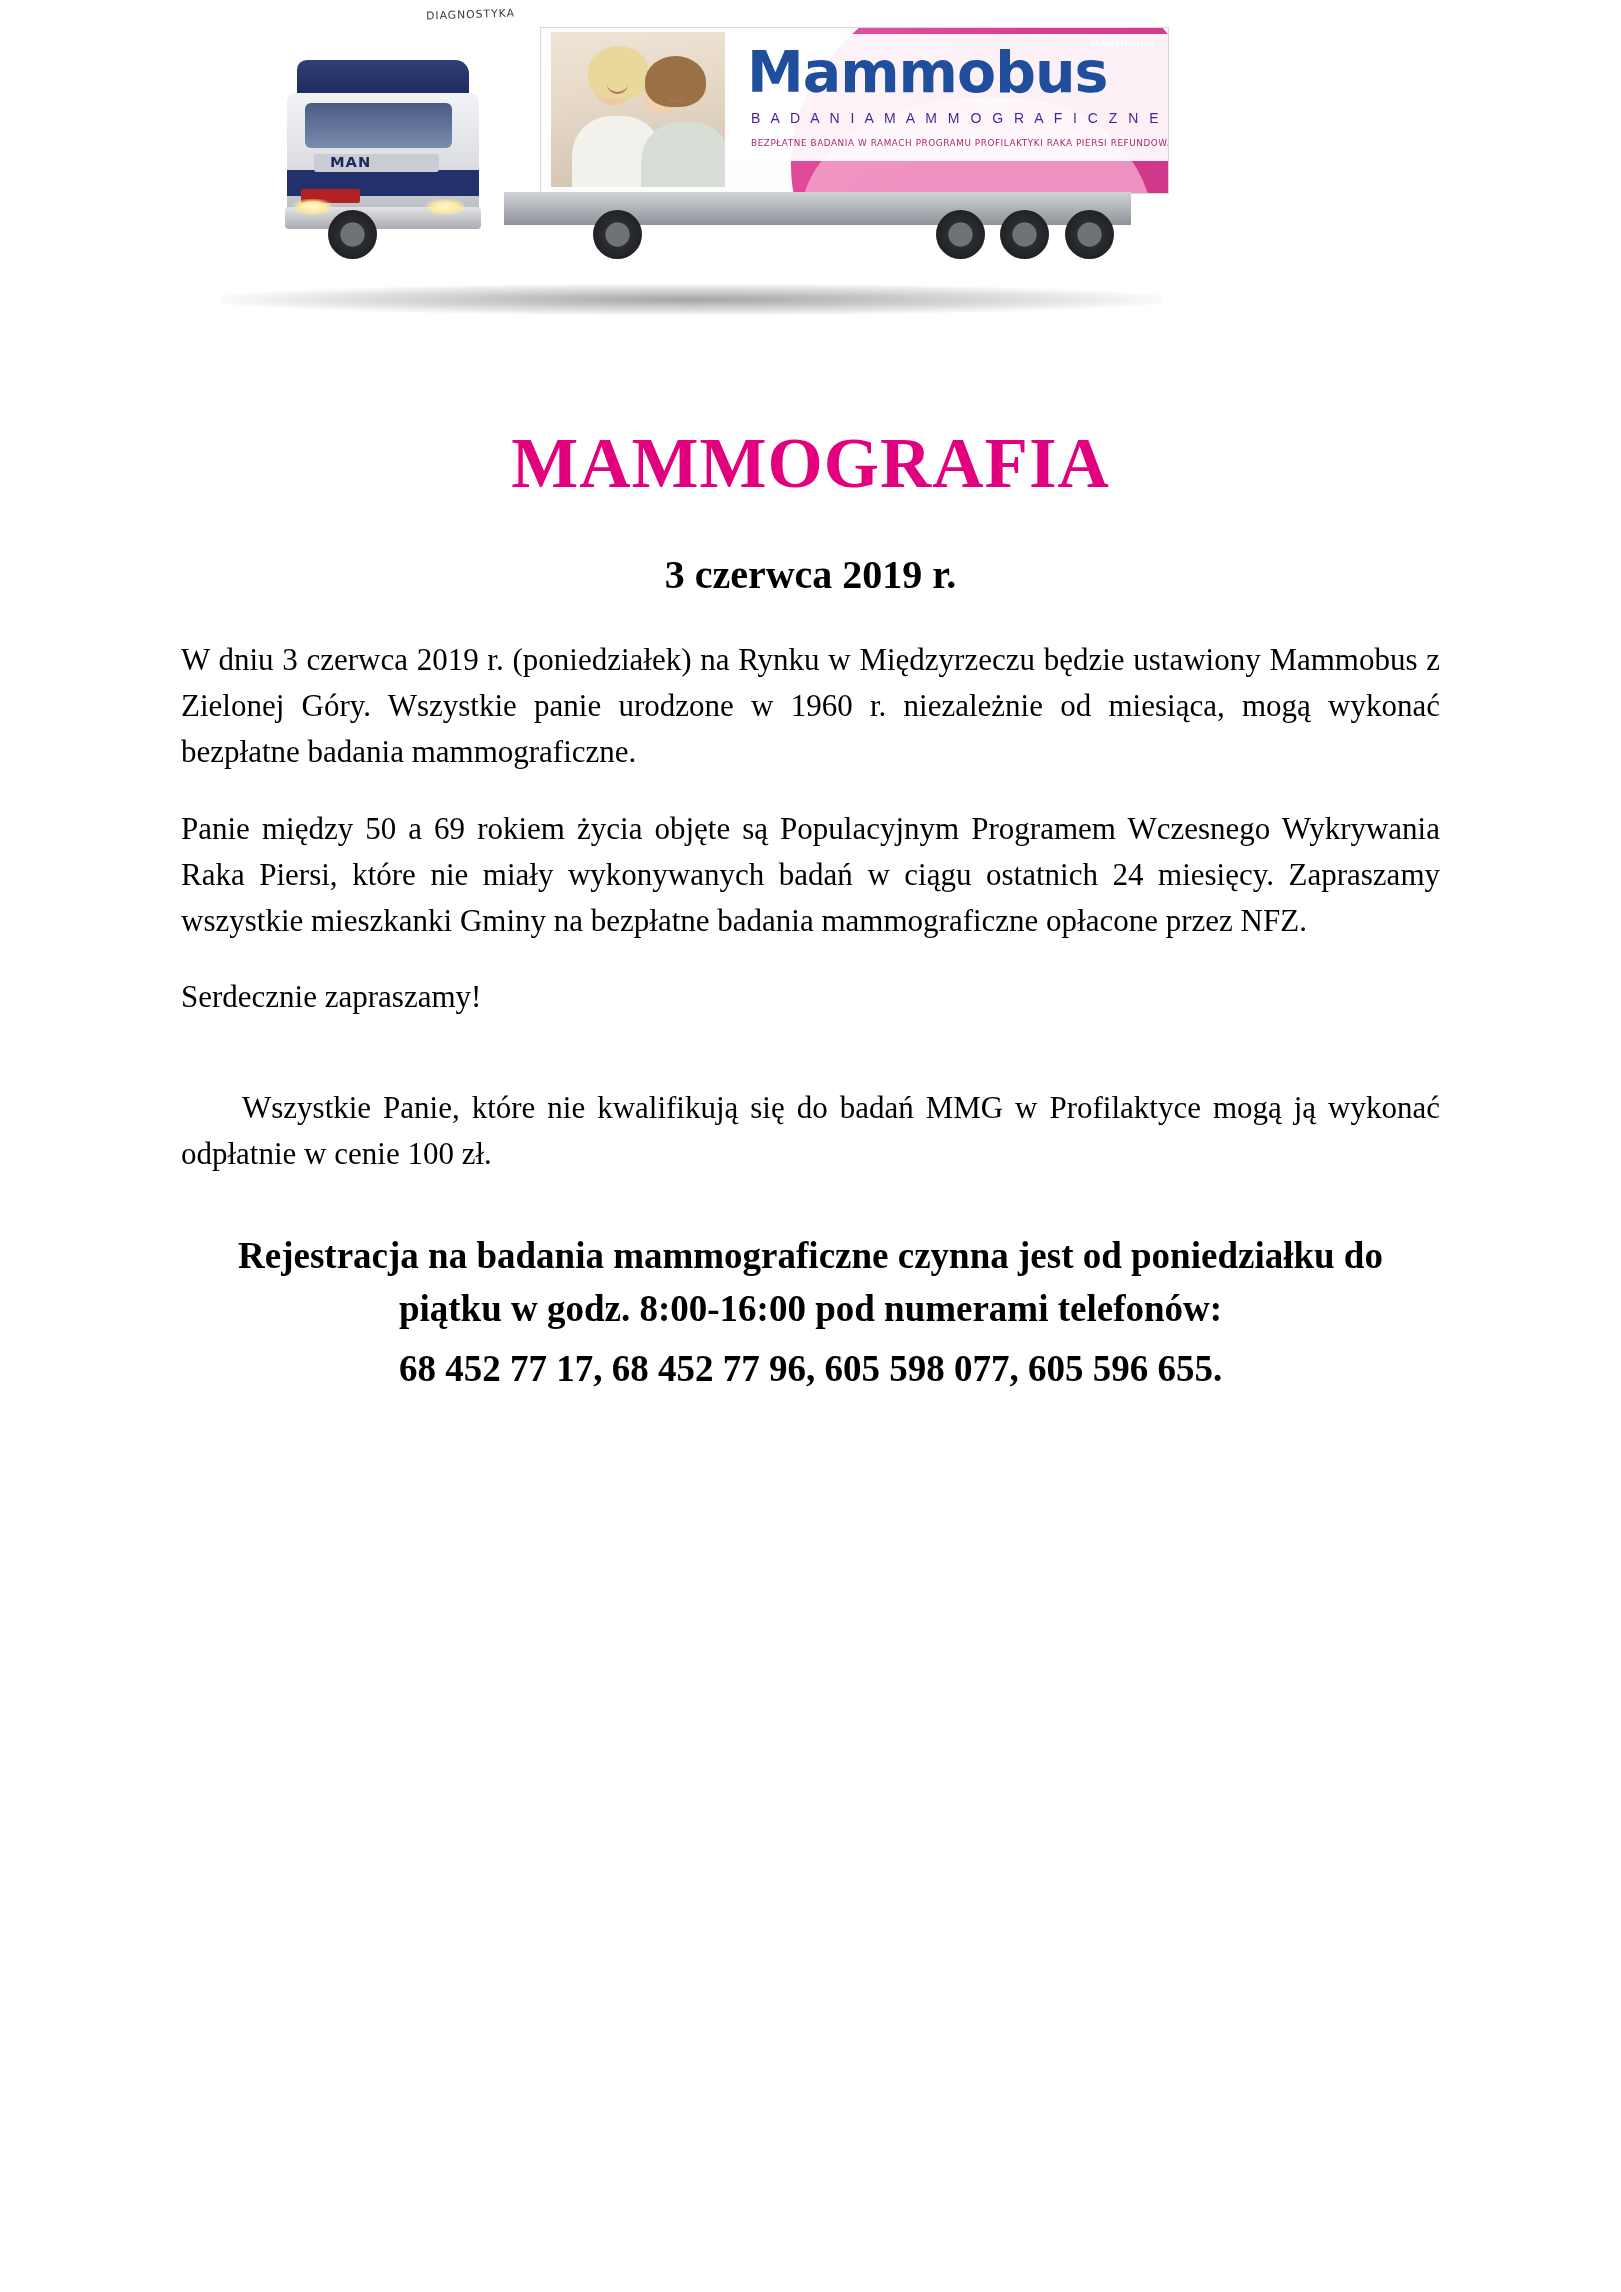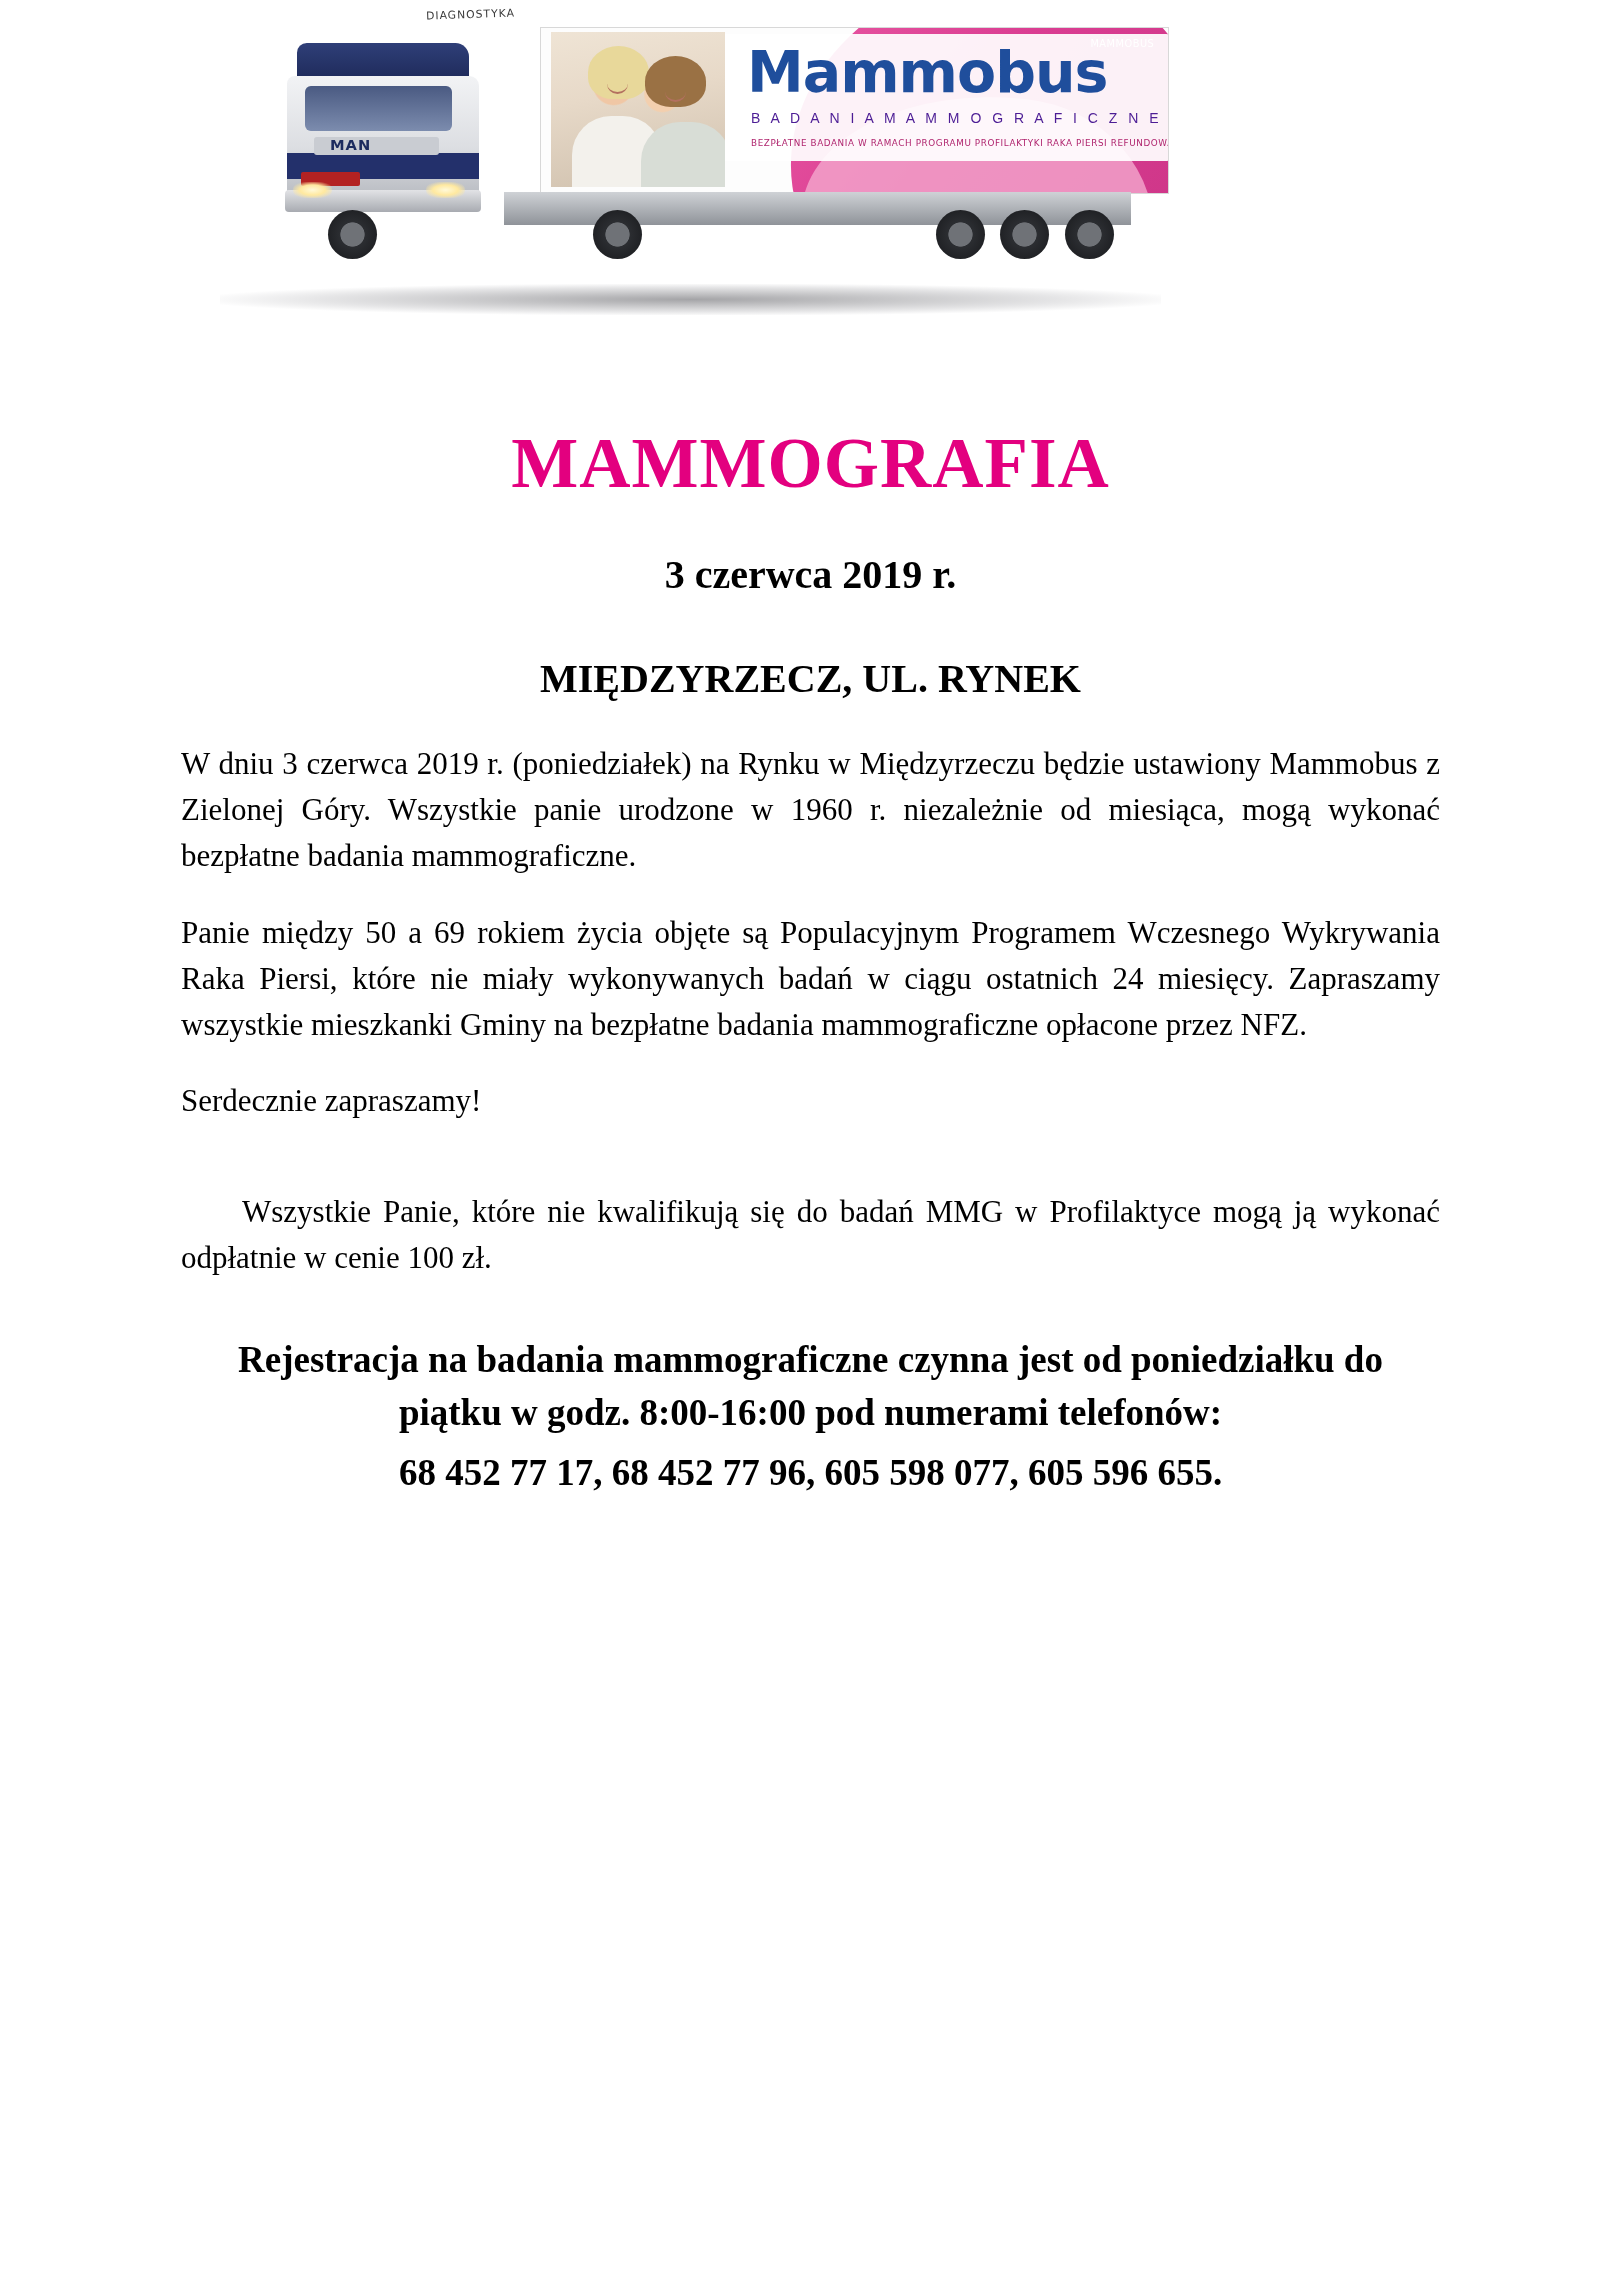--- a/index.html
+++ b/index.html
@@ -179,21 +179,21 @@
     font-family: "DejaVu Sans", sans-serif;
     font-size: 10.8px;
     letter-spacing: 1px;
     color: #3b3b3b;
     transform: rotate(-2deg);
   }
   
   .cab {
     position: absolute;
     left: 98px;
-    top: 43px;
+    top: 60px;
     width: 211px;
     height: 167px;
   }
   .cab-roof {
     position: absolute; left: 17.6px; top: 0; width: 172px; height: 37px;
     background: linear-gradient(180deg, #2f3f78 0%, #1e2a5a 100%);
     border-radius: 9.8px 13.7px 3.9px 3.9px;
   }
   .cab-body {
     position: absolute; left: 7.8px; top: 33px; width: 192px; height: 120px;
@@ -355,21 +355,20 @@
       <div class="wheel w3"></div>
       <div class="wheel w4"></div>
       <div class="wheel w5"></div>
     </div>
   </div>
 
   <h1 class="title">MAMMOGRAFIA</h1>
 
   <div class="date">3 czerwca 2019 r.</div>
 
-  <div class="place">MIĘDZYRZECZ, UL. RYNEK</div>
 
   <p class="body">W dniu 3 czerwca 2019 r. (poniedziałek) na Rynku w Międzyrzeczu będzie ustawiony Mammobus z Zielonej Góry. Wszystkie panie urodzone w 1960 r. niezależnie od miesiąca, mogą wykonać bezpłatne badania mammograficzne.</p>
 
   <p class="body tight">Panie między 50 a 69 rokiem życia objęte są Populacyjnym Programem Wczesnego Wykrywania Raka Piersi, które nie miały wykonywanych badań w ciągu ostatnich 24 miesięcy.   Zapraszamy wszystkie mieszkanki Gminy na bezpłatne badania mammograficzne opłacone przez NFZ.</p>
 
   <p class="body tight">Serdecznie zapraszamy!</p>
 
   <p class="body indent spacer-top"><span>Wszystkie Panie, które nie kwalifikują się do badań MMG w Profilaktyce mogą ją wykonać </span><b>odpłatnie w cenie 100 zł.</b></p>
 
   <div class="center-bold">

